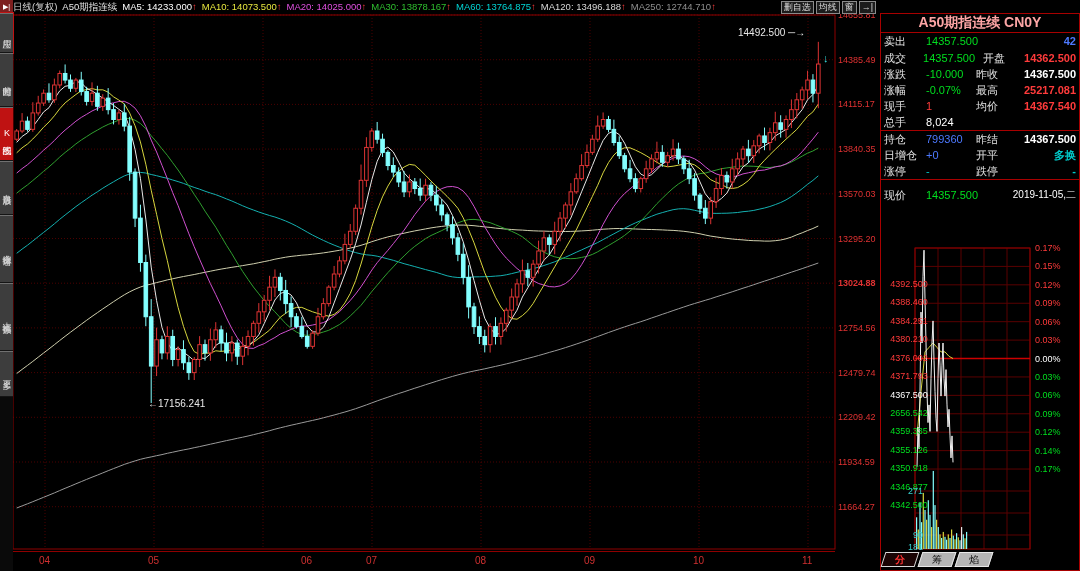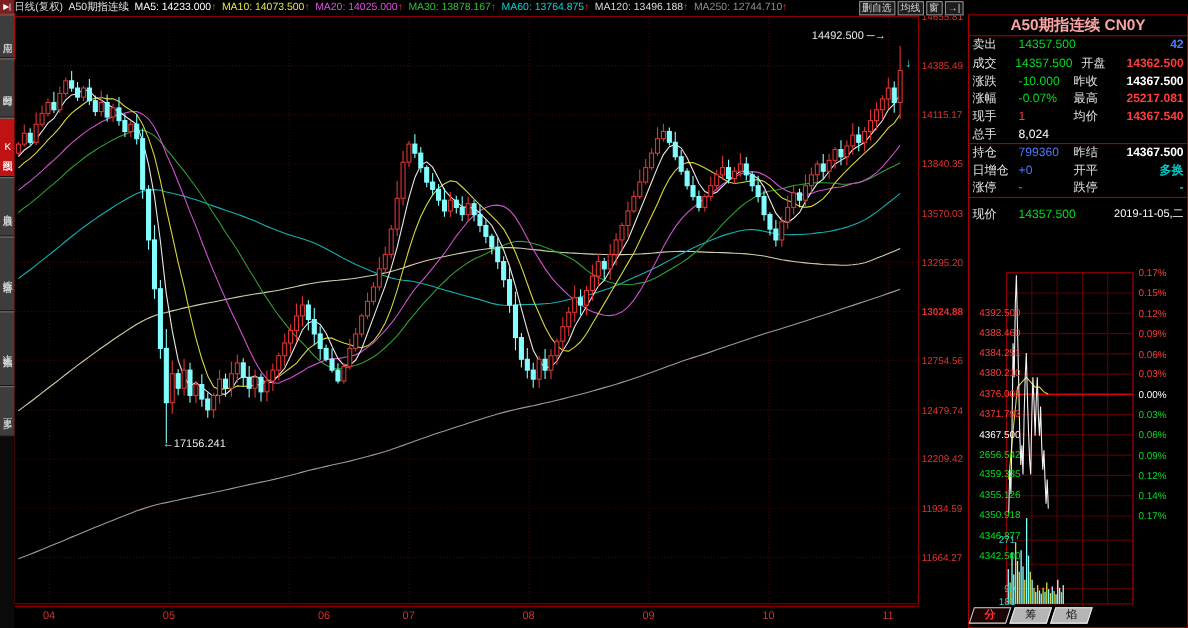--- a/index.html
+++ b/index.html
@@ -414,21 +414,21 @@
         <div class="tb-btn">删自选</div>
         <div class="tb-btn">均线</div>
         <div class="tb-btn">窗</div>
         <div class="tb-btn">→|</div>
       </span>
   </div>
 
   <div id="xaxis">
       <div class="month-label" style="left: 26px;">04</div>
       <div class="month-label" style="left: 135px;">05</div>
-      <div class="month-label" style="left: 244px; padding-left: 32px;">06</div>
+      <div class="month-label" style="left: 256px; padding-left: 32px;">06</div>
       <div class="month-label" style="left: 353px;">07</div>
       <div class="month-label" style="left: 462px;">08</div>
       <div class="month-label" style="left: 571px;">09</div>
       <div class="month-label" style="left: 680px;">10</div>
       <div class="month-label" style="left: 789px;">11</div>
     </div>
   <div id="yaxis-labels">
       <div class="yaxis-label" style="top: 10px;">14655.81</div>
       <div class="yaxis-label" style="top: 54.7px;">14385.49</div>
       <div class="yaxis-label" style="top: 99.4px;">14115.17</div>

